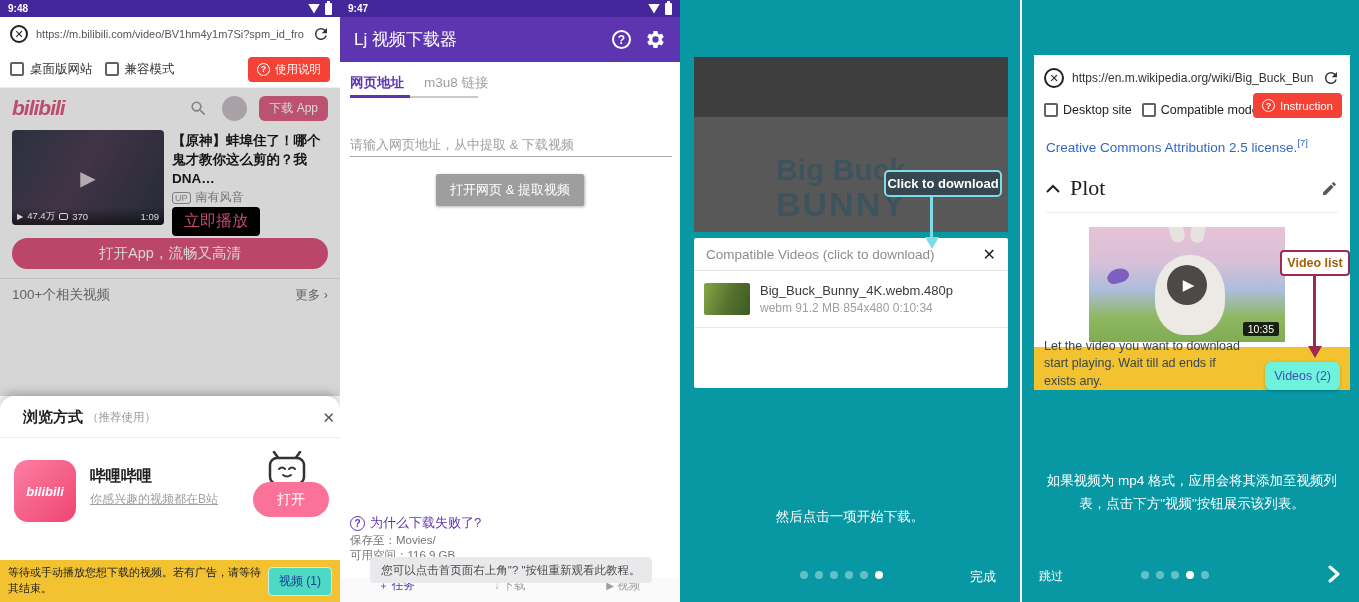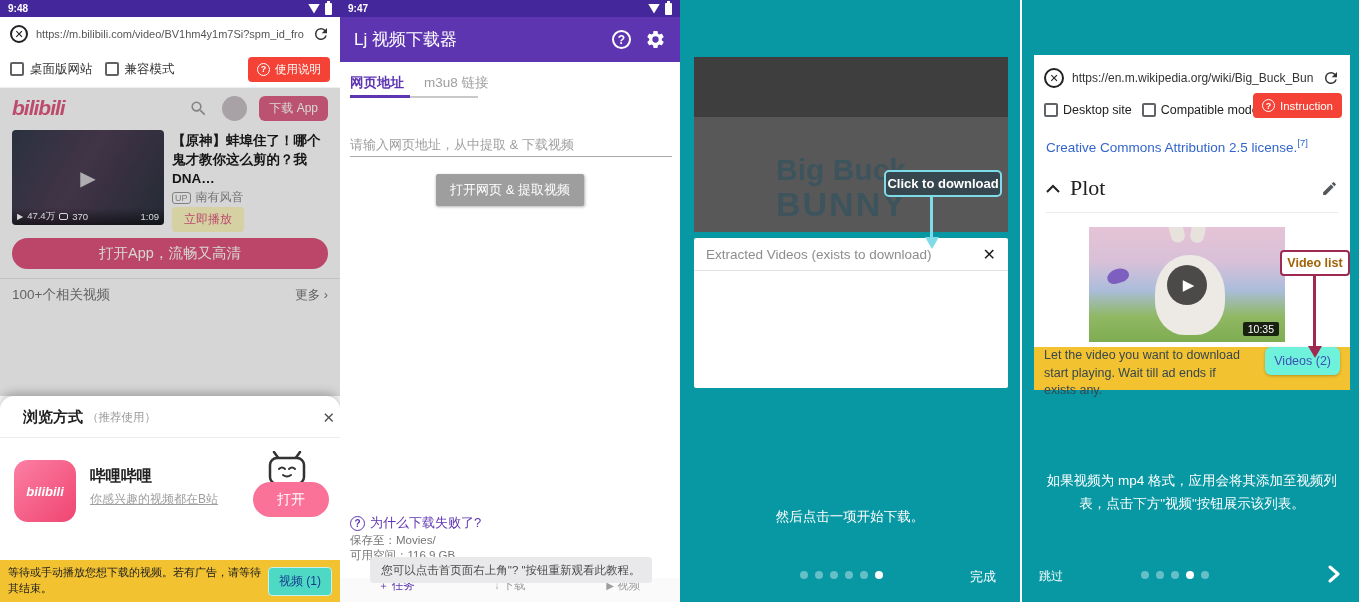--- a/index.html
+++ b/index.html
@@ -87,21 +87,21 @@
   .s4-panel { top:55px; left:12px; width:316px; height:292px; background:#fff; overflow:hidden; }
   .s4-urlbar { position:absolute; top:8px; left:0; width:100%; height:30px; display:flex; align-items:center; gap:8px; padding:0 10px; }
   .s4-url { flex:1; font-size:12px; color:#333; }
   .s4-opts { position:absolute; top:40px; left:0; width:100%; display:flex; align-items:center; gap:5px; padding:0 10px; z-index:3; background:#fff; height:30px; }
   .s4-opts label { font-size:12.5px; color:#212121; margin-right:5px; }
   .wikilink { color:#3366CC; }
   .serif { font-family:"Liberation Serif","DejaVu Serif",serif; }
   .vlabel { border:2px solid #9E2A52; background:#fff; color:#a16207; font-weight:bold; font-size:12.5px; border-radius:4px; display:flex; align-items:center; justify-content:center; z-index:14; }
   .red-line { width:2.5px; background:#9E2A52; z-index:14; }
   .red-head { width:0; height:0; border-left:7px solid transparent; border-right:7px solid transparent; border-top:12px solid #9E2A52; z-index:14; }
-  .s4-banner { top:347px; left:12px; width:316px; height:43px; background:#F2C230; display:flex; align-items:flex-start; gap:16px; padding:0 10px; z-index:10; }
+  .s4-banner { top:347px; left:12px; width:316px; height:43px; background:#F2C230; display:flex; align-items:flex-end; gap:16px; padding:0 10px; z-index:10; }
   .s4-banner .txt { flex:1; font-size:12.5px; color:#37474F; line-height:1.4; }
   .mintbtn { background:#6FF2DC; color:#3F51B5; font-size:12.5px; border-radius:6px; padding:7px 9px; white-space:nowrap; box-shadow:0 1px 3px rgba(0,0,0,.25); }
   .s4-thumb { position:absolute; left:55px; top:172px; width:196px; height:115px; overflow:hidden;
       background:linear-gradient(180deg,#E6C3D6 0%,#D8C0D8 30%,#ABBDDB 55%,#8FB863 78%,#7FAC52 100%); }
   .bunny { position:absolute; left:66px; top:28px; width:70px; height:80px; background:#EDE9E4; border-radius:48% 48% 42% 42%; }
   .bunny-ear { position:absolute; width:14px; height:46px; background:#E8E2DC; border-radius:8px; top:-30px; }
   .playdark { position:absolute; left:50%; top:50%; transform:translate(-50%,-50%); width:40px; height:40px; border-radius:50%; background:rgba(30,30,30,.78); display:flex; align-items:center; justify-content:center; }
   .playdark span { color:#fff; font-size:15px; margin-left:3px; }
   .durbadge { position:absolute; right:6px; bottom:6px; background:rgba(0,0,0,.82); color:#fff; font-size:10.5px; padding:1px 5px; border-radius:2px; }
 </style>
@@ -159,21 +159,21 @@
             <span>370</span>
           <span class="sp"></span>
           <span>1:09</span>
         </div>
       </div>
       <div class="abs" style="top:44px;left:172px;width:158px;font-size:13.5px;font-weight:bold;color:#1a1a1a;line-height:1.4;">【原神】蚌埠住了！哪个鬼才教你这么剪的？我DNA…</div>
       <div class="abs flex" style="top:101px;left:172px;gap:5px;">
         <span style="font-size:9px;color:#999;border:1px solid #999;border-radius:3px;padding:0 2px;">UP</span>
         <span style="font-size:12px;color:#8a8a8a;">南有风音</span>
       </div>
-      <span class="abs" style="top:119px;left:172px;background:#fef9c3;color:#E05A82;font-size:12px;padding:4px 12px;border-radius:4px;">立即播放</span>
+      <span class="abs" style="top:119px;left:172px;background:#000000;color:#E05A82;font-size:16px;padding:4px 12px;border-radius:4px;">立即播放</span>
 
       <div class="abs pinkpill" style="top:150px;left:12px;width:316px;height:31px;background:#E0547E;font-size:14.5px;">打开App，流畅又高清</div>
 
       <div class="abs" style="top:190px;left:0;width:340px;height:1px;background:#e6e6e6;"></div>
 
       <div class="abs flex" style="top:198px;left:12px;width:316px;">
         <span style="font-size:13.5px;color:#777;">100+个相关视频</span>
         <span style="flex:1"></span>
         <span style="font-size:12.5px;color:#777;">更多 ›</span>
       </div>
@@ -288,22 +288,29 @@
         <div class="bbb" style="position:absolute;left:82px;top:70px;font-size:34px;letter-spacing:2px;">BUNNY</div>
       </div>
     </div>
 
     <div class="abs tooltip" style="top:170px;left:204px;width:118px;height:27px;">Click to download</div>
     <div class="abs cyan-line" style="top:197px;left:250px;height:40px;"></div>
     <div class="abs cyan-head" style="top:237px;left:245px;"></div>
 
     <div class="abs s3-panel">
       <div class="s3-ph">
-        <span class="t">Extracted Videos (exists to download)</span>
+        <span class="t">Compatible Videos (click to download)</span>
         <span style="font-size:16px;color:#212121;font-weight:bold;">✕</span>
+      </div>
+      <div class="s3-row" style="border-bottom:1px solid #e8e8e8;">
+        <span class="thumb-green"></span>
+        <span>
+          <div class="nm">Big_Buck_Bunny_4K.webm.480p</div>
+          <div class="mt">webm  91.2 MB  854x480  0:10:34</div>
+        </span>
       </div>
     </div>
 
     <div class="abs wtext" style="top:508px;left:0;width:340px;text-align:center;font-size:13.5px;">然后点击一项开始下载。</div>
 
     <div class="abs dots" style="top:571px;left:120px;">
       <span class="dot"></span>
         <span class="dot"></span>
         <span class="dot"></span>
         <span class="dot"></span>

